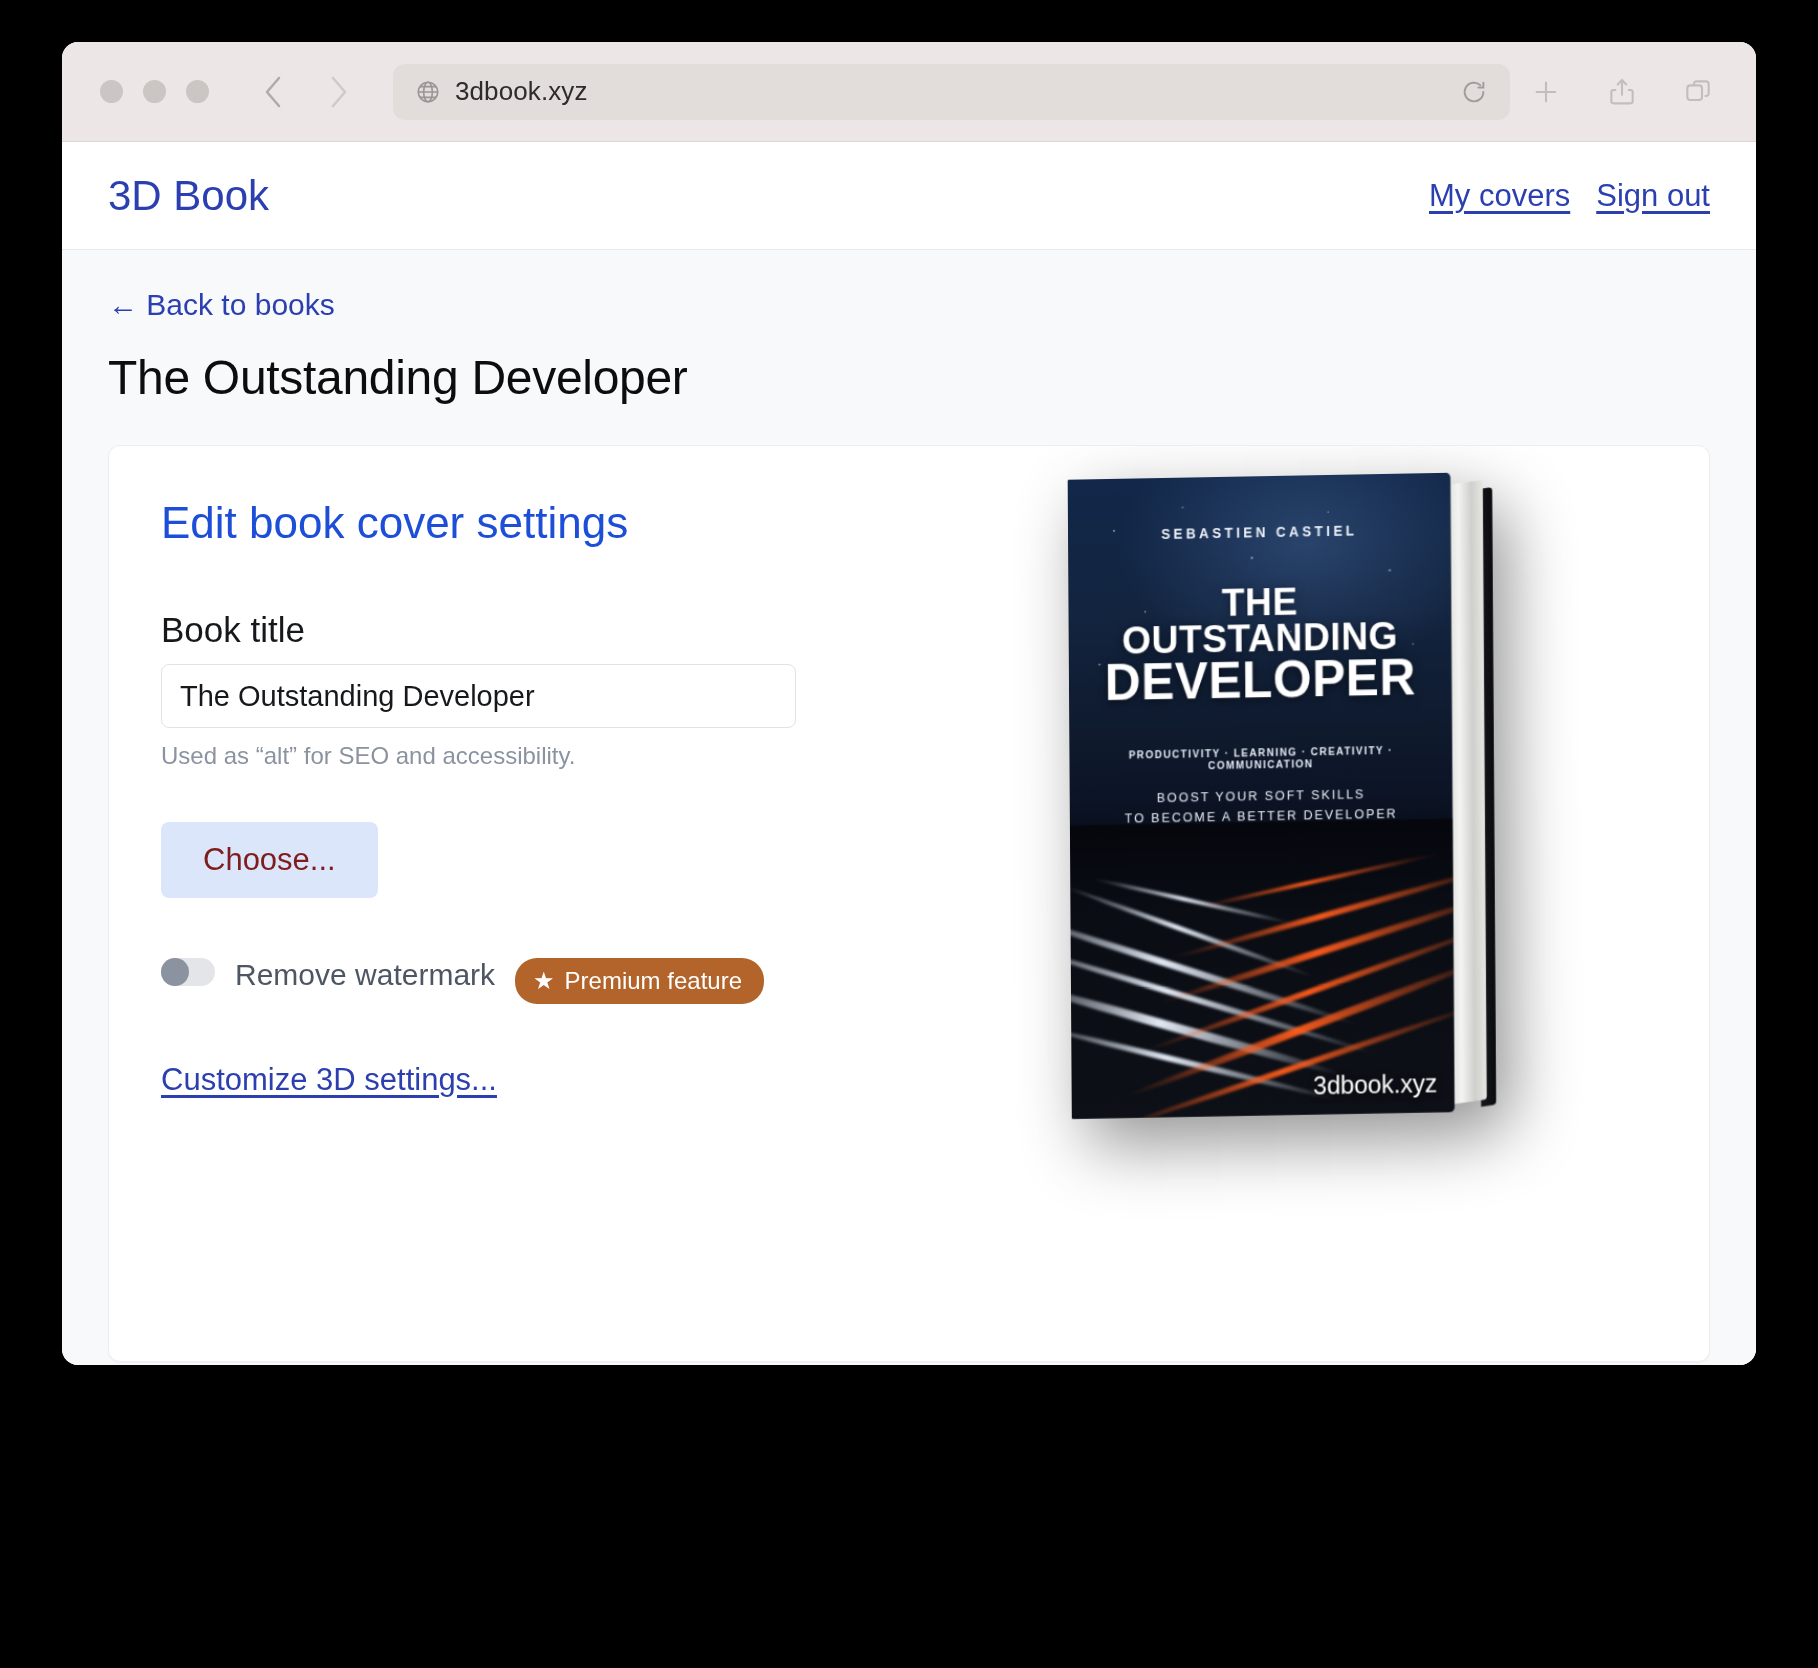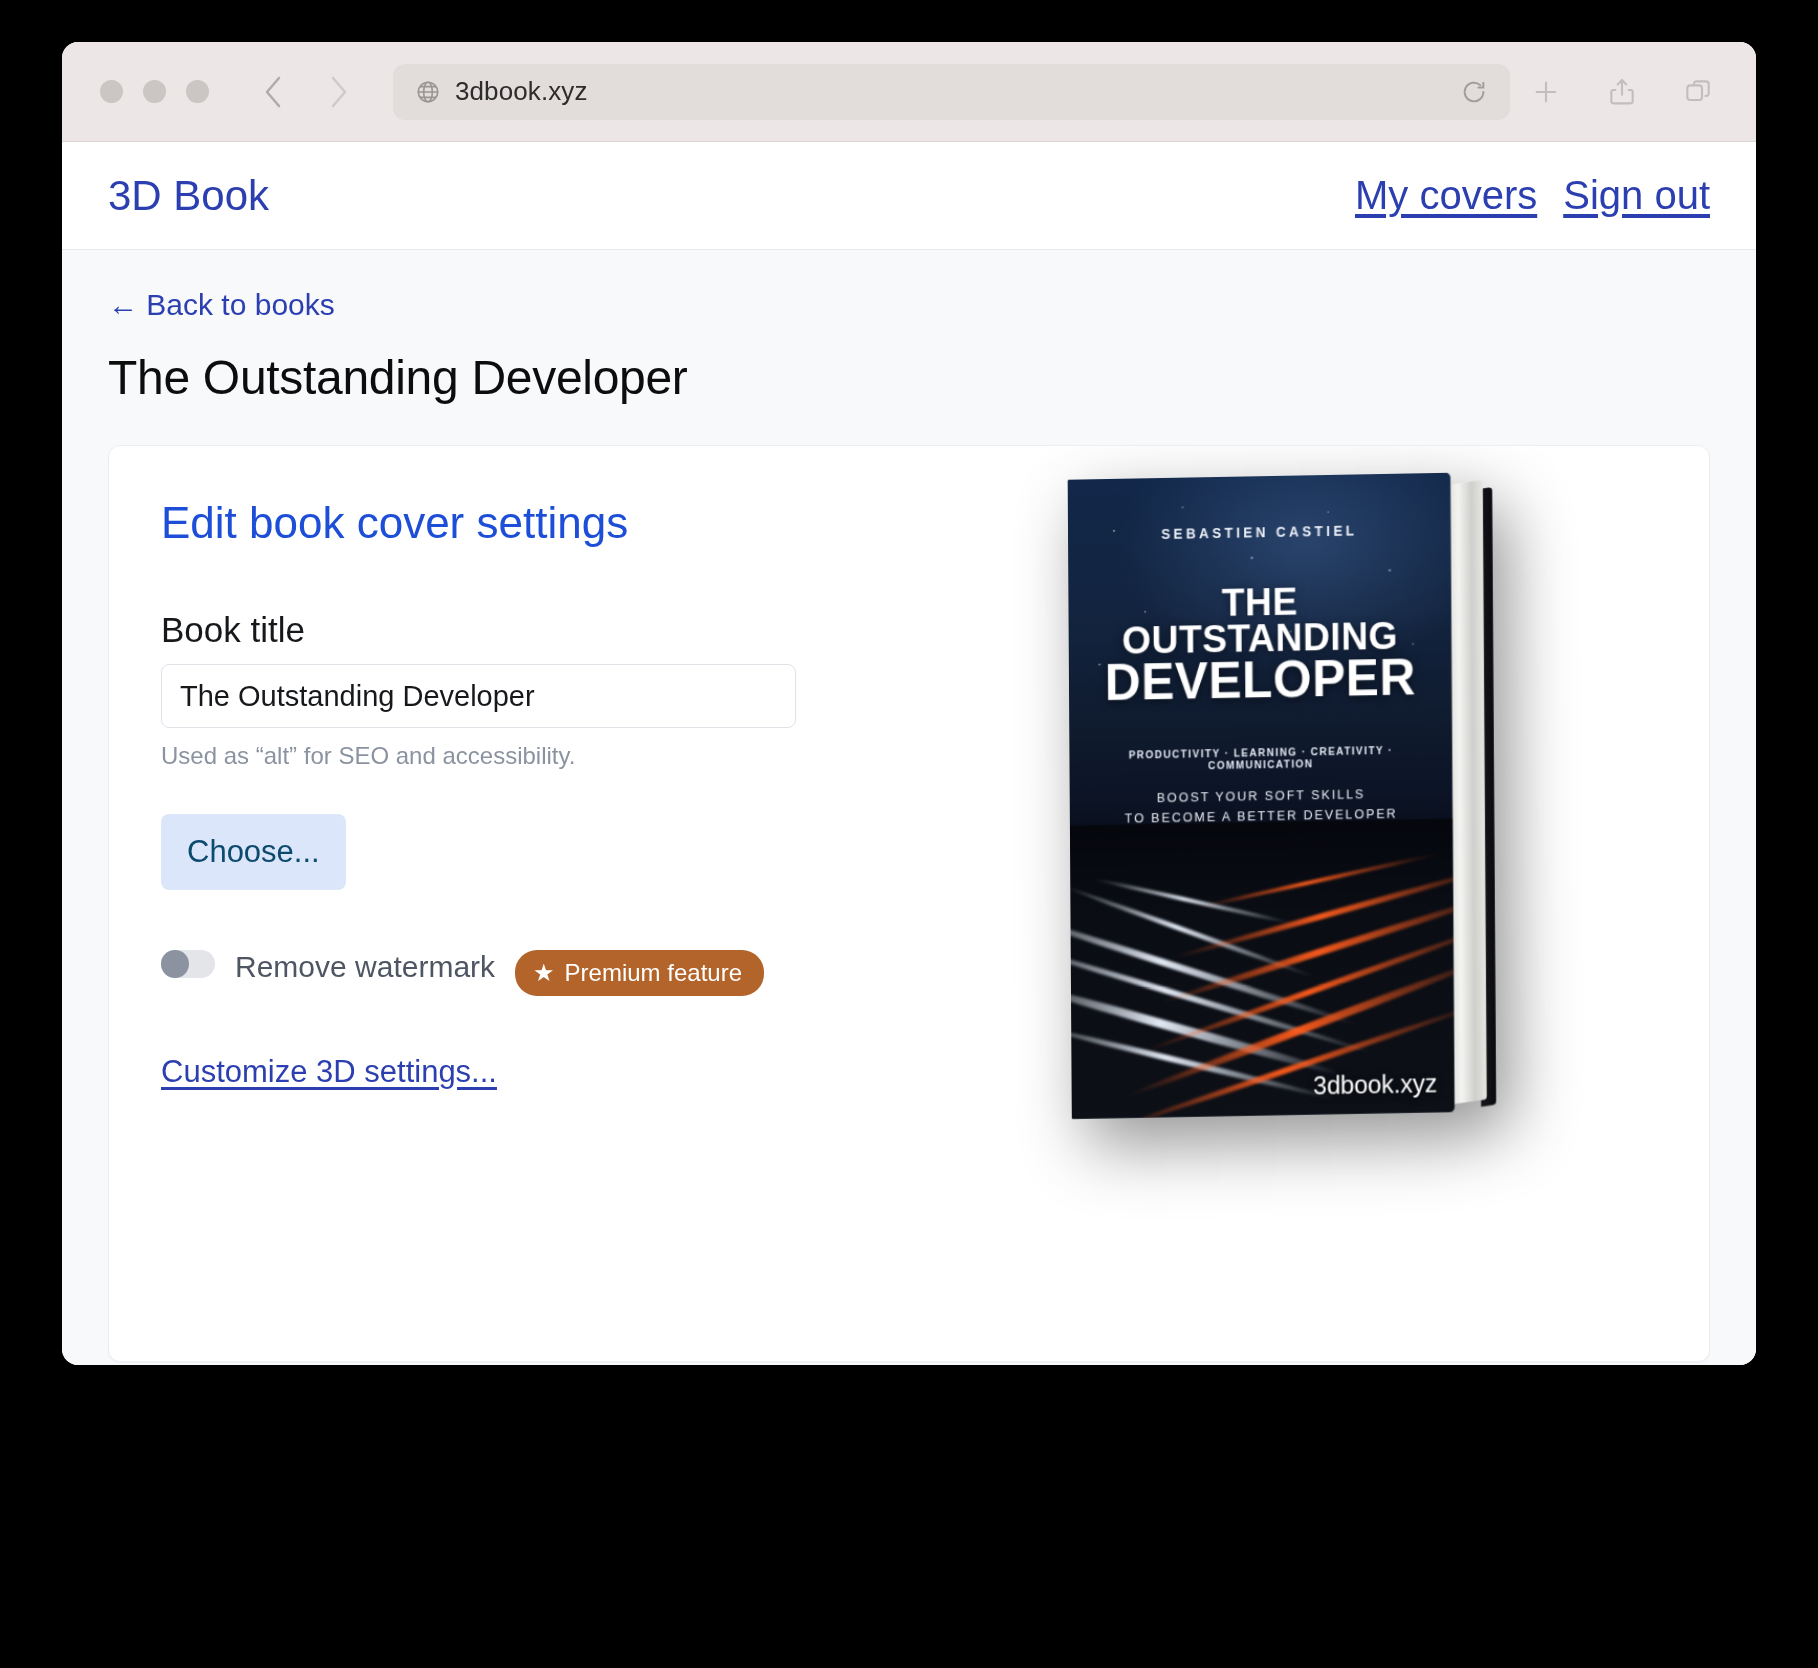--- a/index.html
+++ b/index.html
@@ -72,21 +72,21 @@
     padding: 0 46px 0 46px;
   }
   .brand {
     font-size: 42px;
     color: #2c3fb0;
     font-weight: 400;
     line-height: 1;
   }
   .header-nav { display: flex; gap: 26px; align-items: baseline; }
   .header-nav a {
-    font-size: 40px;
+    font-size: 31px;
     color: #2c3fb0;
     text-decoration: underline;
     text-underline-offset: 5px;
   }
 
   
   .page-body {
     background: #f7f9fb;
     height: calc(100% - 100px - 108px);
     padding: 0 46px;
@@ -153,30 +153,30 @@
 
   .field-hint {
     font-size: 24px;
     color: #8b93a1;
     margin-top: 14px;
   }
 
   .field-block { margin-bottom: 38px; }
 
   .choose-button {
-    margin-top: 6px;
+    margin-top: 14px;
     display: inline-flex;
     align-items: center;
     justify-content: center;
     background: #dce6fa;
     border: none;
     border-radius: 8px;
-    color: #0c4a6e;
+    color: #7f1d1d;
     font-size: 31px;
-    padding: 20px 26px;
+    padding: 20px 42px;
     font-family: "Liberation Sans", sans-serif;
     cursor: pointer;
   }
 
   .toggle-row {
     display: flex;
     align-items: flex-start;
     gap: 20px;
     margin-top: 60px;
   }

